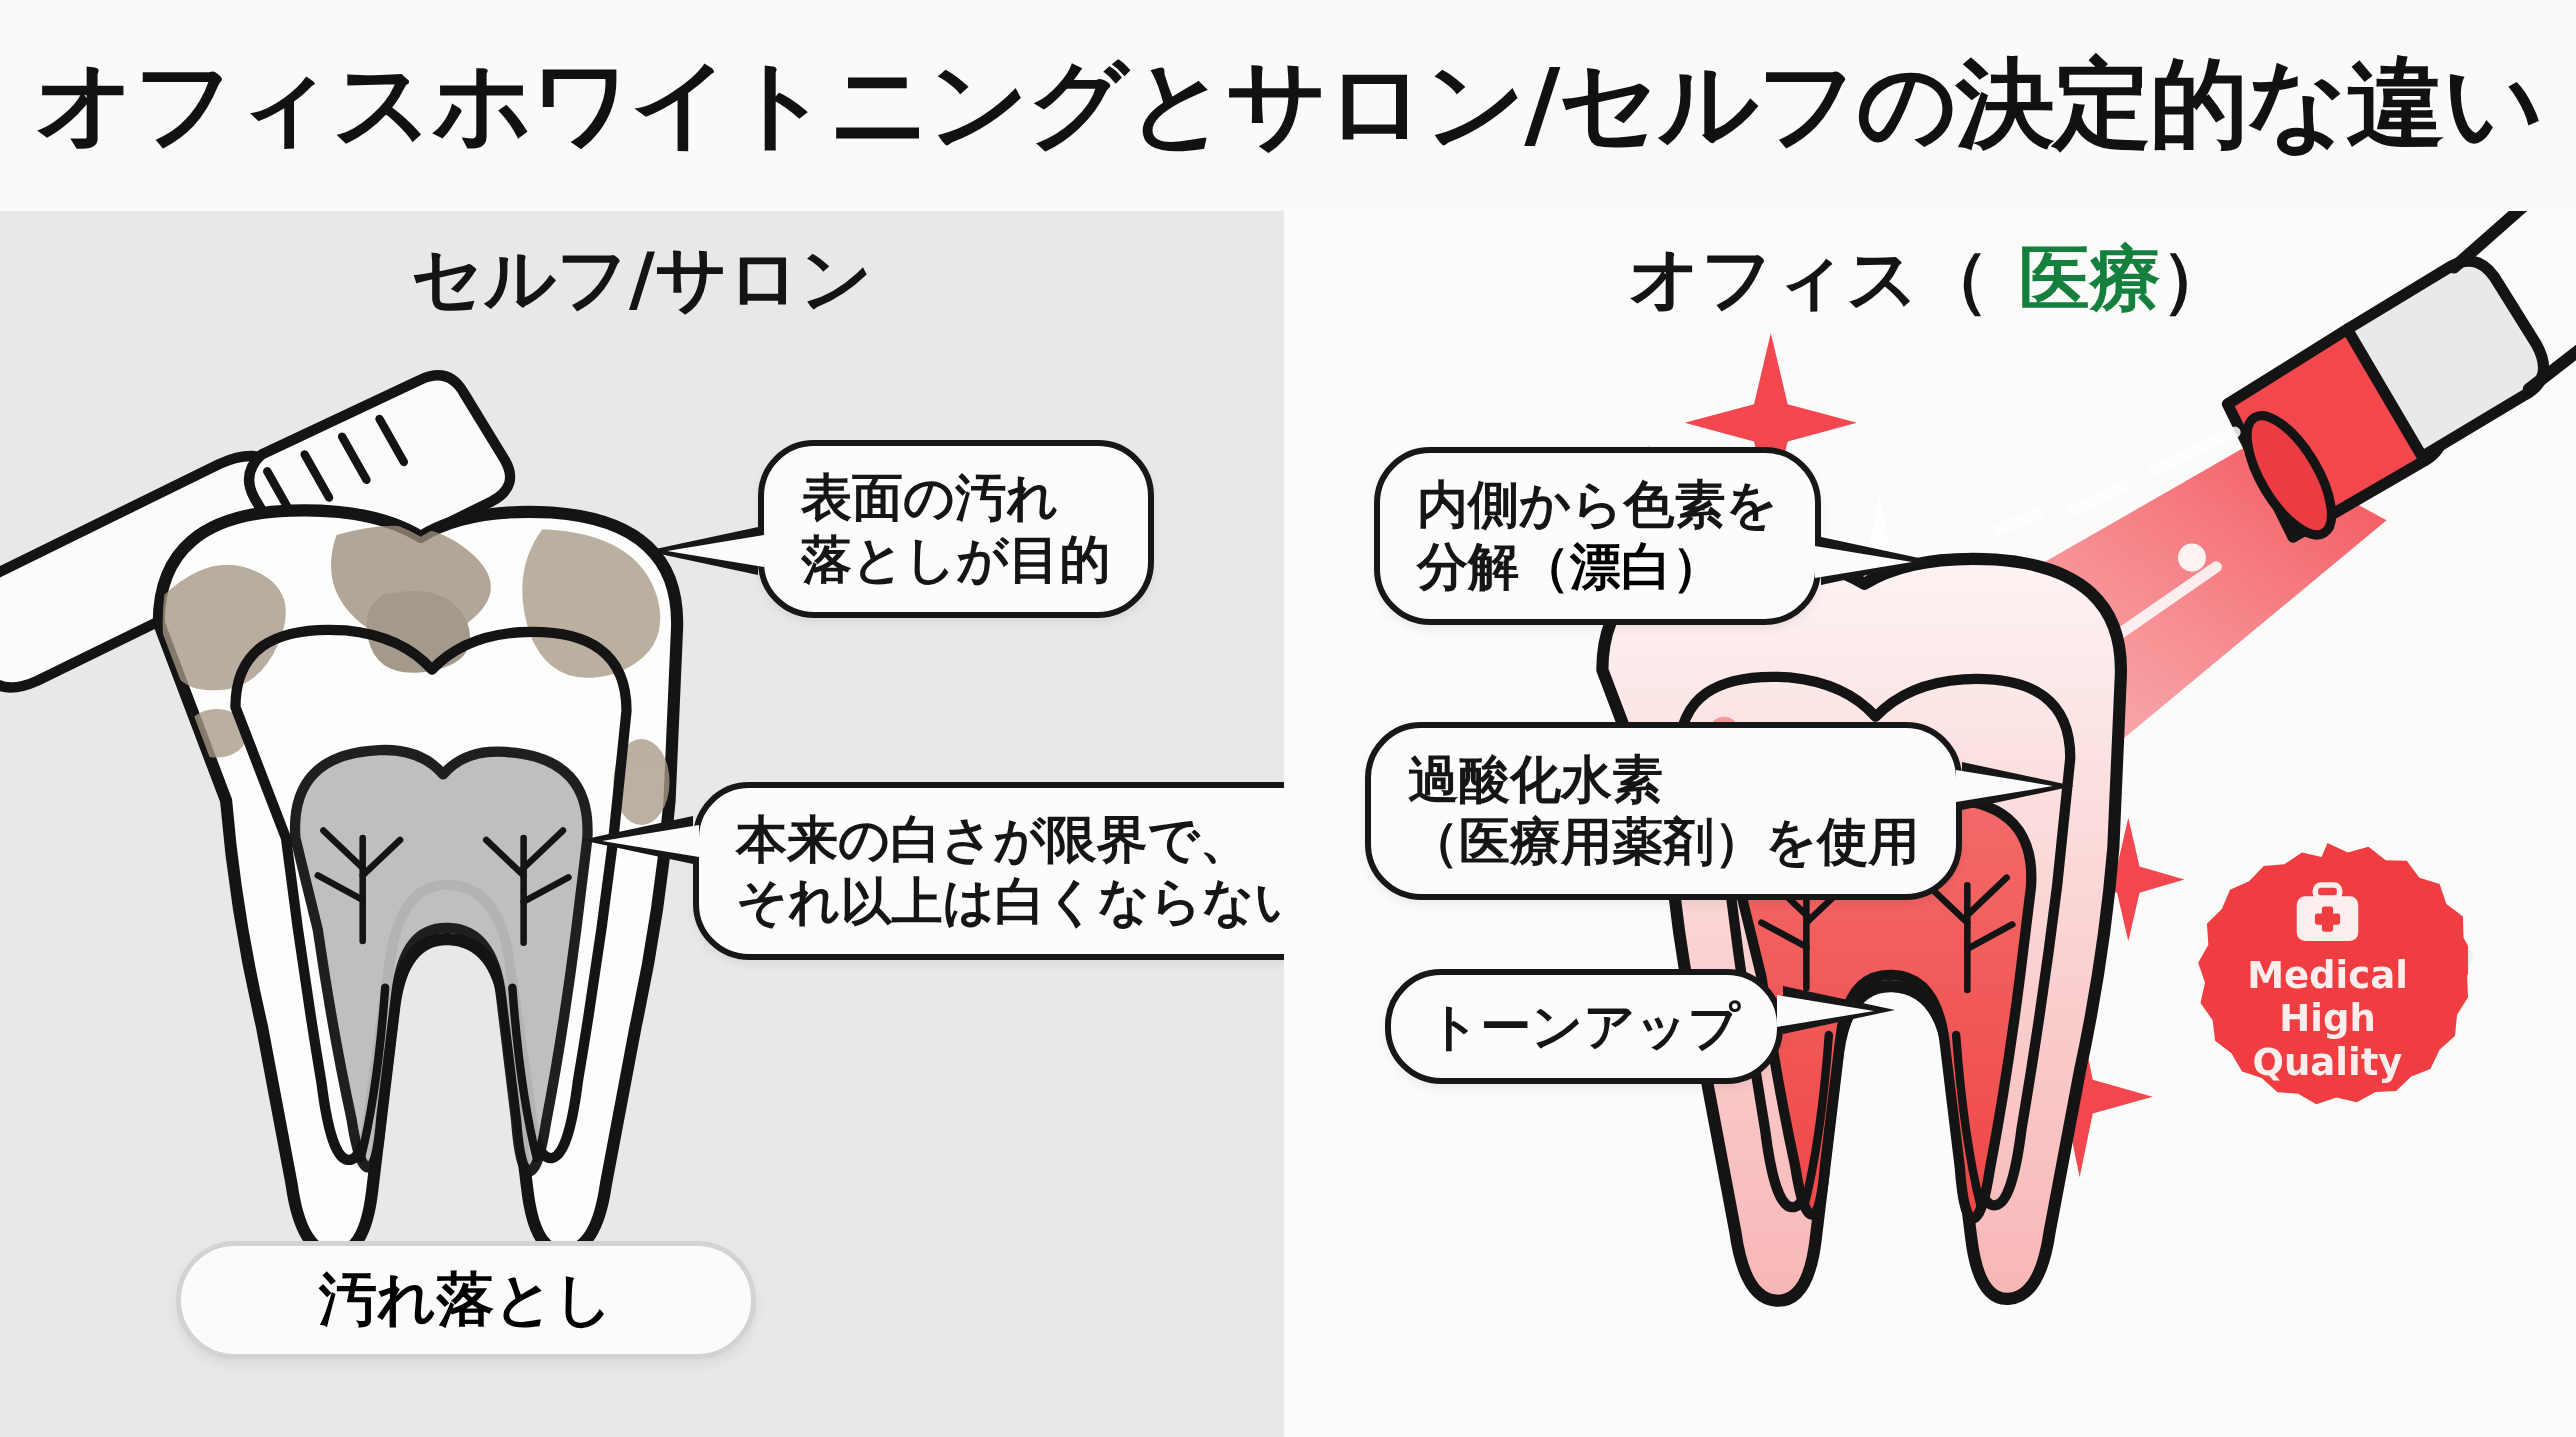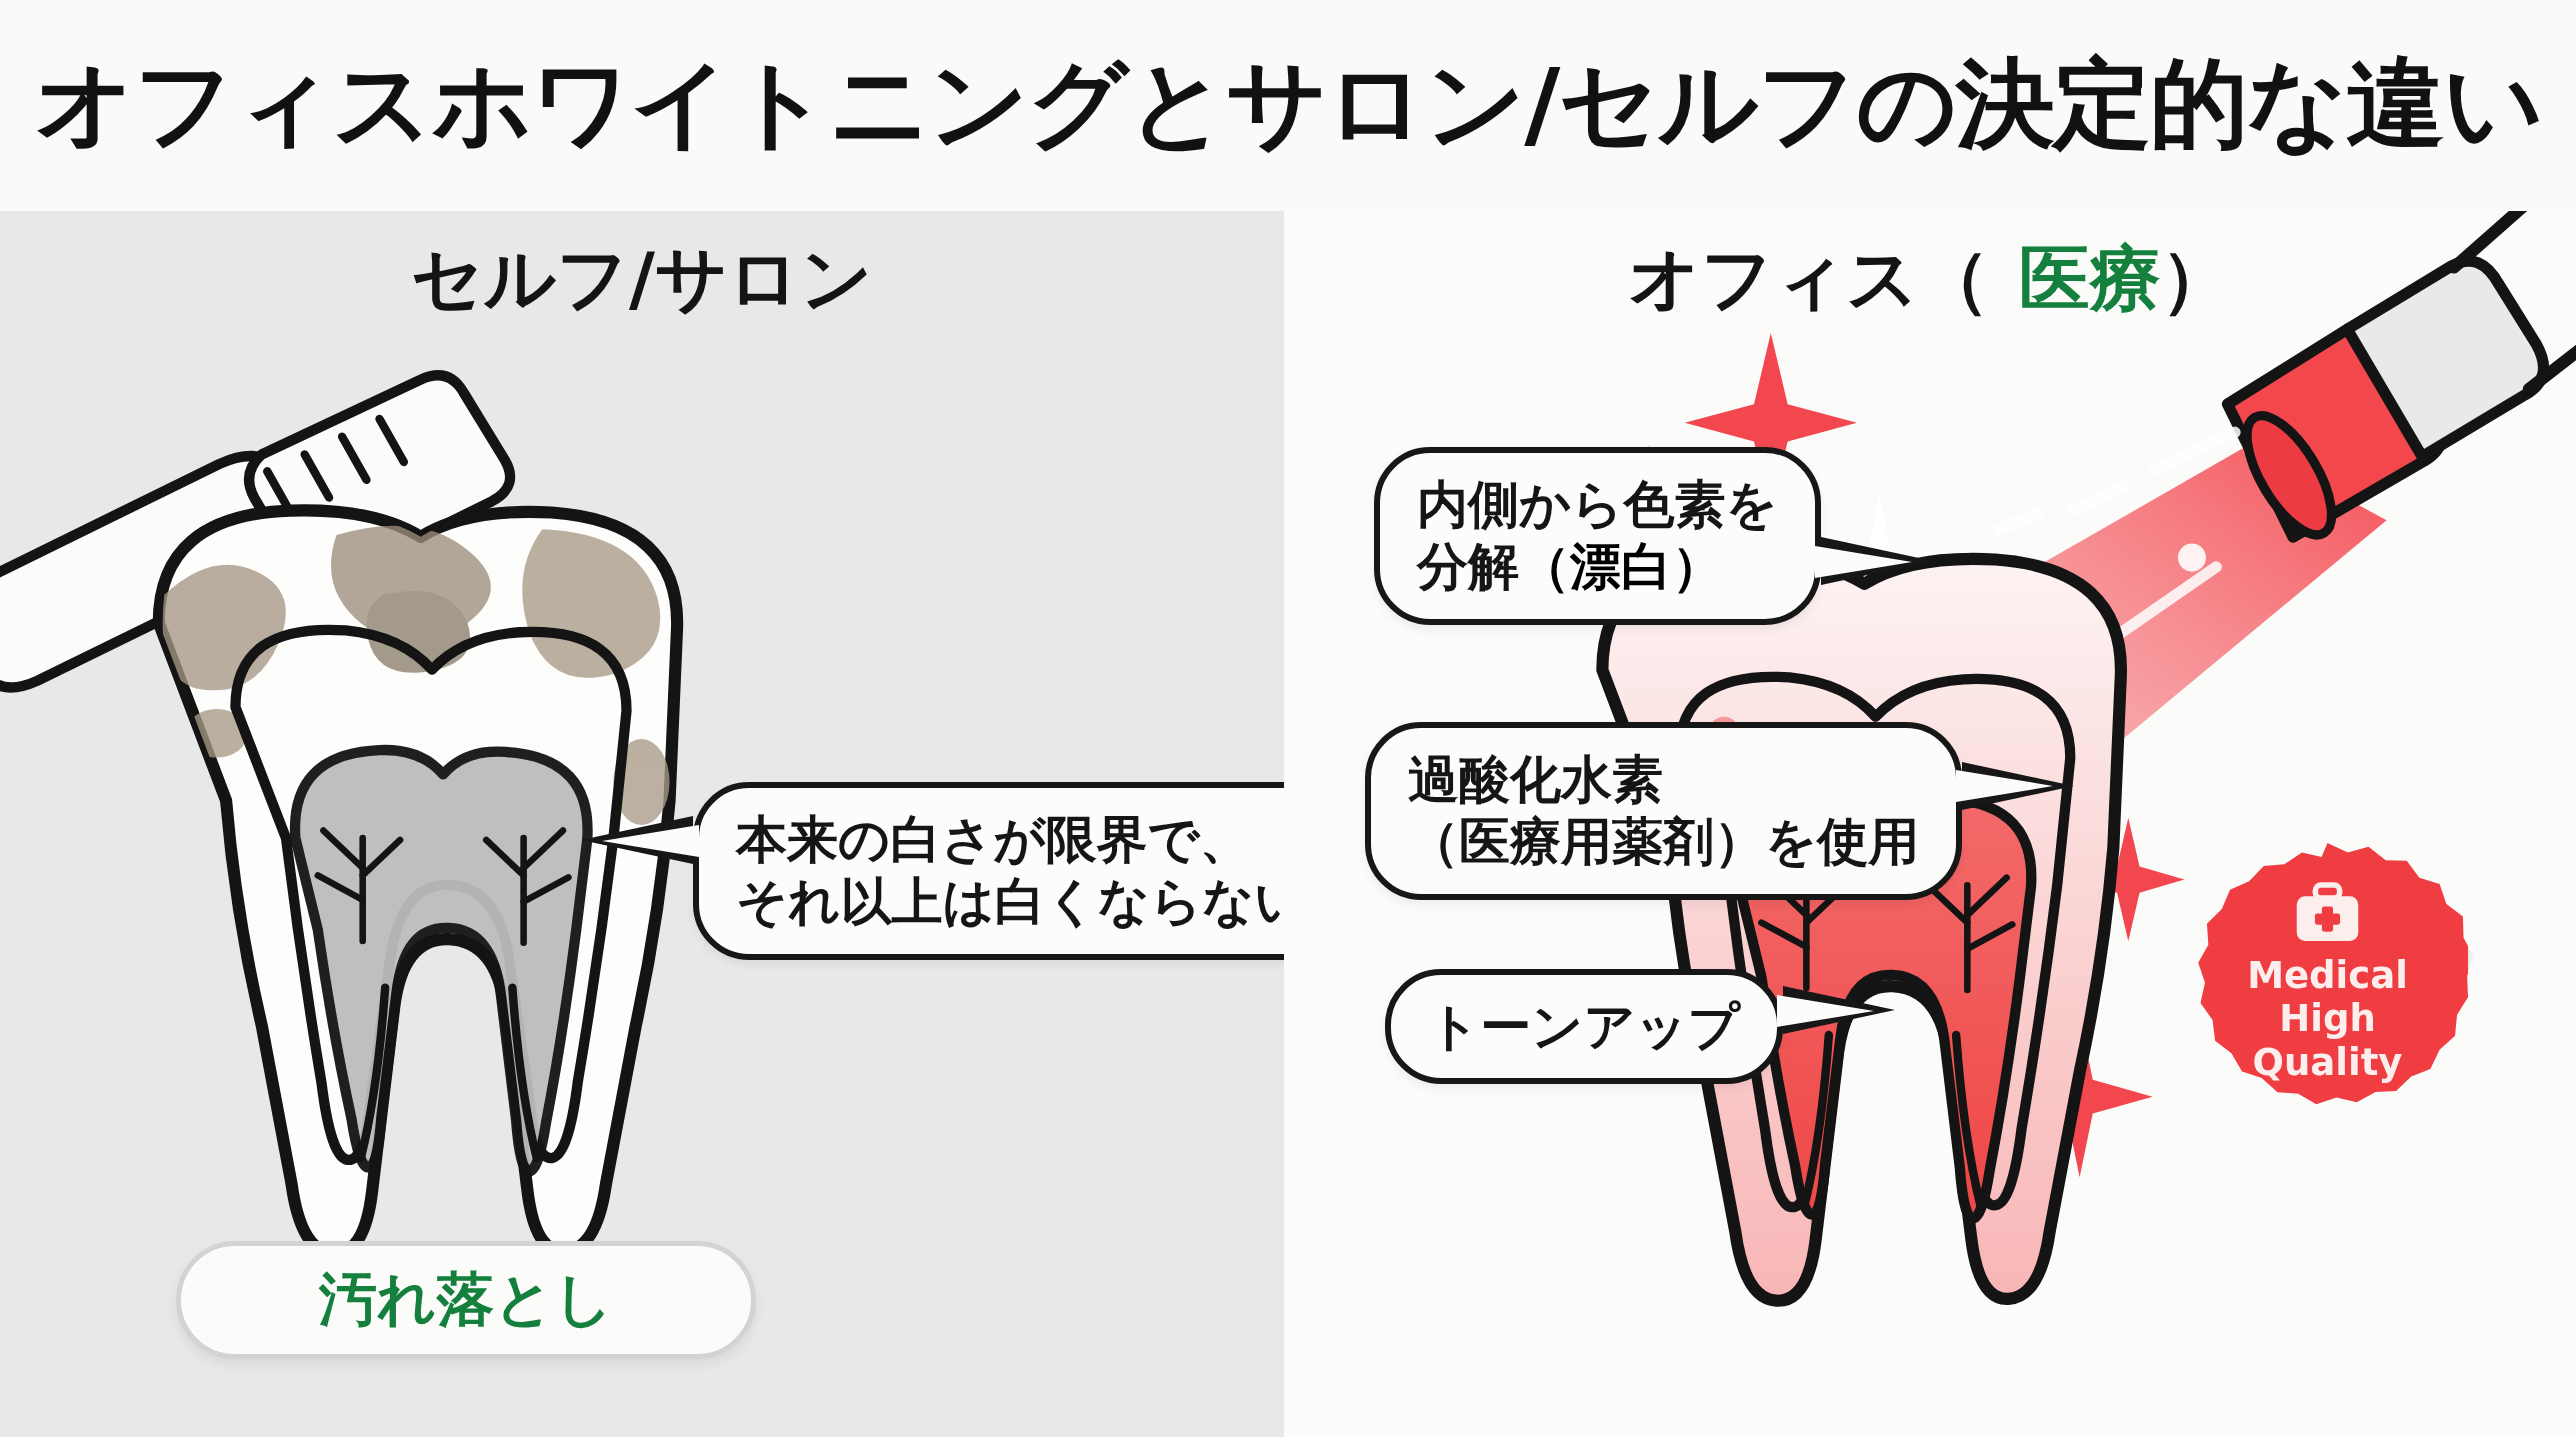--- a/index.html
+++ b/index.html
@@ -75,21 +75,21 @@
 
   
   .pill{
     position:absolute;
     display:flex; align-items:center; justify-content:center;
     border-radius:935px;
     font-size:58px; font-weight:800; white-space:nowrap;
   }
   #pill-self{
     left:176px; top:1030px; width:580px; height:118px;
-    background:#fbfbfa; border:5.6px solid #d2d3d3; color:#15803d;
+    background:#fbfbfa; border:5.6px solid #d2d3d3; color:#000000;
     box-shadow:0 5.6px 11.2px rgba(0,0,0,.07);
   }
   #pill-office{
     left:298px; top:1030px; width:655px; height:118px;
     background:#fdfbfb; border:6.6px solid #e0404a; color:#141414;
     box-shadow:0 0 13px rgba(232,64,74,.20);
   }
   .pill .accent{ color:#e8323c; }
 
   
@@ -216,20 +216,26 @@
           <path d="M580 600 L540 562"></path>
         </g>
 
         <g stroke="#141414" stroke-width="9" fill="none" stroke-linecap="round">
           <path d="M432 720 Q424 830 406 902"></path>
           <path d="M568 720 Q576 830 594 902"></path>
         </g>
       </g>
     </svg>
 
+    <div class="bubble" style="left:758px; top:229px;">
+      <div>表面の汚れ</div>
+      <div>落としが目的</div>
+      <span class="tail left-outer" style="left:-118px; top:81px;"></span>
+      <span class="tail left-inner" style="left:-97px; top:89px;"></span>
+    </div>
 
     <div class="bubble" style="left:693px; top:571px;">
       <div>本来の白さが限界で、</div>
       <div>それ以上は白くならない</div>
       <span class="tail left-outer" style="left:-118px; top:28px;"></span>
       <span class="tail left-inner" style="left:-97px; top:37px;"></span>
     </div>
 
     <div class="pill" id="pill-self">
       <span>汚れ落とし</span>

